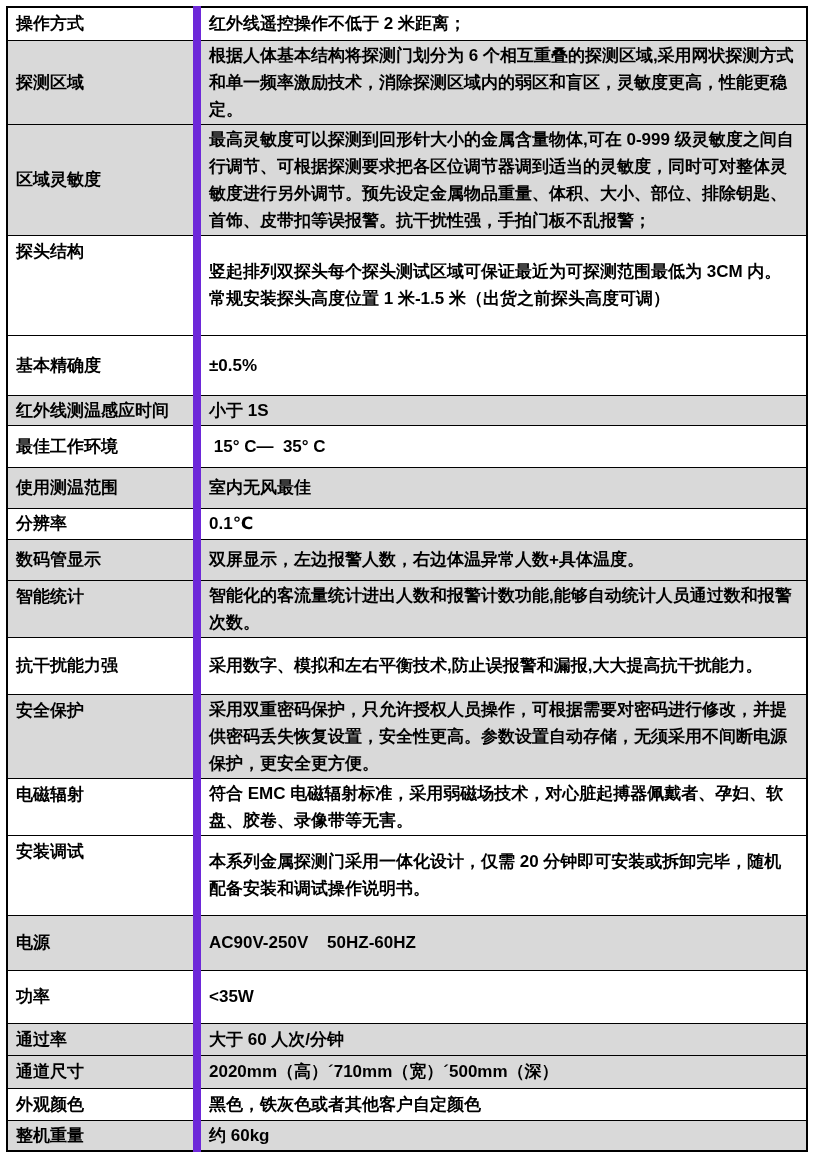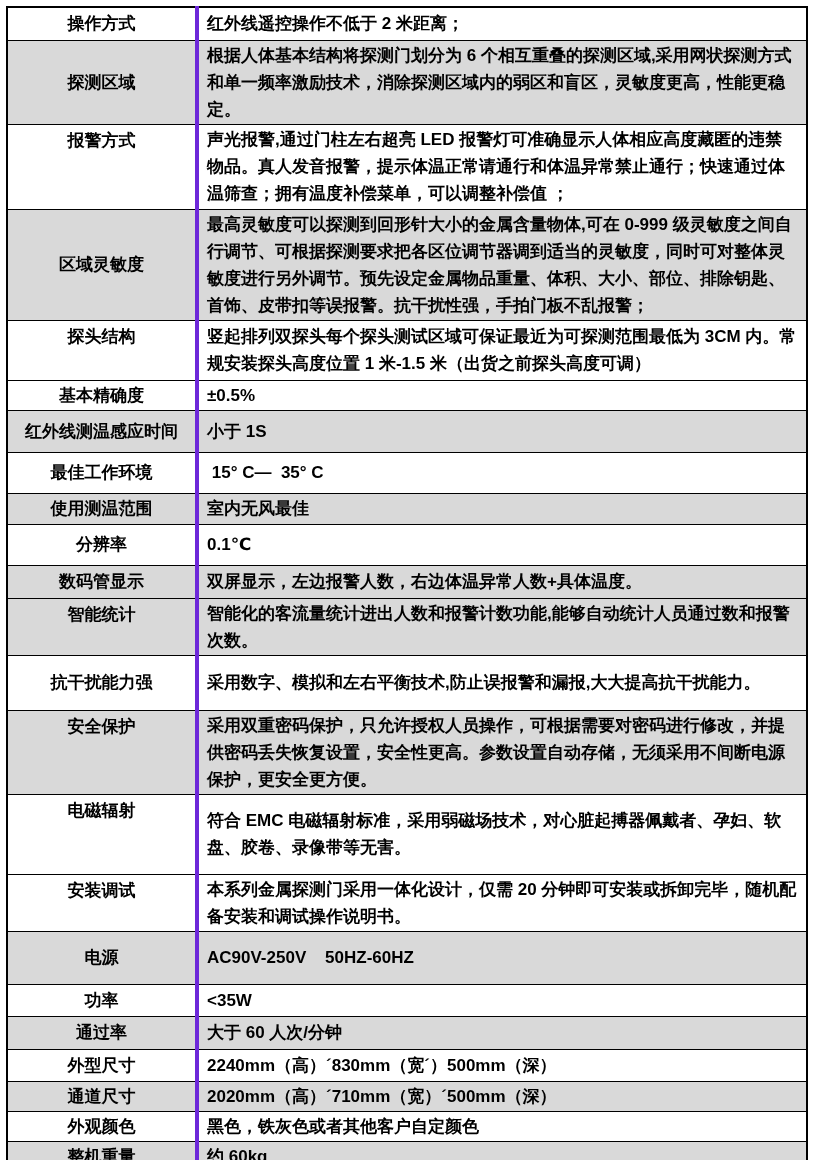--- a/index.html
+++ b/index.html
@@ -24,22 +24,21 @@
   }
   #spec-table col.c-label { width: 190px; }
   #spec-table td {
     border-top: 1px solid #000000;
     border-bottom: 1px solid #000000;
     vertical-align: middle;
     padding: 1px 8px;
     overflow: hidden;
   }
   #spec-table td.label-cell {
-    border-right: 4px solid #6d28d9;
-    text-align: center;
+    border-right: 8px solid #6d28d9;
   }
   #spec-table tr.shaded td {
     background: var(--shade, #d9d9d9);
   }
   #spec-table tr.vtop td.label-cell {
     vertical-align: top;
     padding-top: 2px;
   }
   #spec-table td.value-cell {
     white-space: pre-wrap;
@@ -81,24 +80,20 @@
     <col class="c-value">
   </colgroup>
   <tbody>
       <tr>
     <td class="label-cell">操作方式</td>
     <td class="value-cell">红外线遥控操作不低于 2 米距离；</td>
   </tr>
       <tr class="shaded">
     <td class="label-cell">探测区域</td>
     <td class="value-cell">根据人体基本结构将探测门划分为 6 个相互重叠的探测区域,采用网状探测方式和单一频率激励技术，消除探测区域内的弱区和盲区，灵敏度更高，性能更稳定。</td>
-  </tr>
-      <tr class="vtop">
-    <td class="label-cell">报警方式</td>
-    <td class="value-cell">声光报警,通过门柱左右超亮 LED 报警灯可准确显示人体相应高度藏匿的违禁物品。真人发音报警，提示体温正常请通行和体温异常禁止通行；快速通过体温筛查；拥有温度补偿菜单，可以调整补偿值 ；</td>
   </tr>
       <tr class="shaded">
     <td class="label-cell">区域灵敏度</td>
     <td class="value-cell">最高灵敏度可以探测到回形针大小的金属含量物体,可在 0-999 级灵敏度之间自行调节、可根据探测要求把各区位调节器调到适当的灵敏度，同时可对整体灵敏度进行另外调节。预先设定金属物品重量、体积、大小、部位、排除钥匙、首饰、皮带扣等误报警。抗干扰性强，手拍门板不乱报警；</td>
   </tr>
       <tr class="vtop">
     <td class="label-cell">探头结构</td>
     <td class="value-cell">竖起排列双探头每个探头测试区域可保证最近为可探测范围最低为 3CM 内。常规安装探头高度位置 1 米-1.5 米（出货之前探头高度可调）</td>
   </tr>
       <tr>
@@ -150,24 +145,20 @@
     <td class="value-cell">AC90V-250V    50HZ-60HZ</td>
   </tr>
       <tr>
     <td class="label-cell">功率</td>
     <td class="value-cell">&lt;35W</td>
   </tr>
       <tr class="shaded">
     <td class="label-cell">通过率</td>
     <td class="value-cell">大于 60 人次/分钟</td>
   </tr>
-      <tr>
-    <td class="label-cell">外型尺寸</td>
-    <td class="value-cell">2240mm（高）´830mm（宽´）500mm（深）</td>
-  </tr>
       <tr class="shaded">
     <td class="label-cell">通道尺寸</td>
     <td class="value-cell">2020mm（高）´710mm（宽）´500mm（深）</td>
   </tr>
       <tr>
     <td class="label-cell">外观颜色</td>
     <td class="value-cell">黑色，铁灰色或者其他客户自定颜色</td>
   </tr>
       <tr class="shaded">
     <td class="label-cell">整机重量</td>

